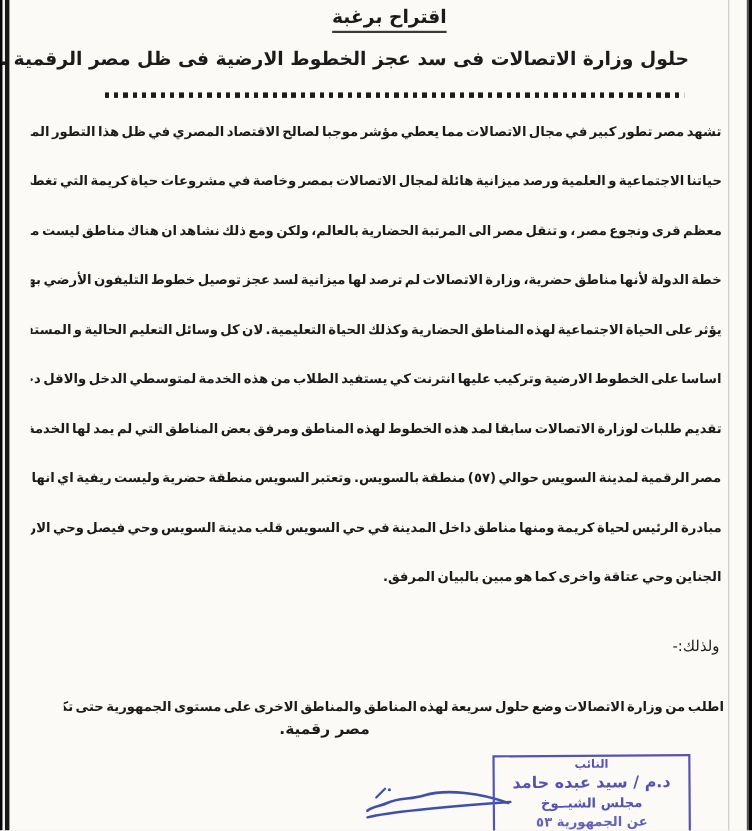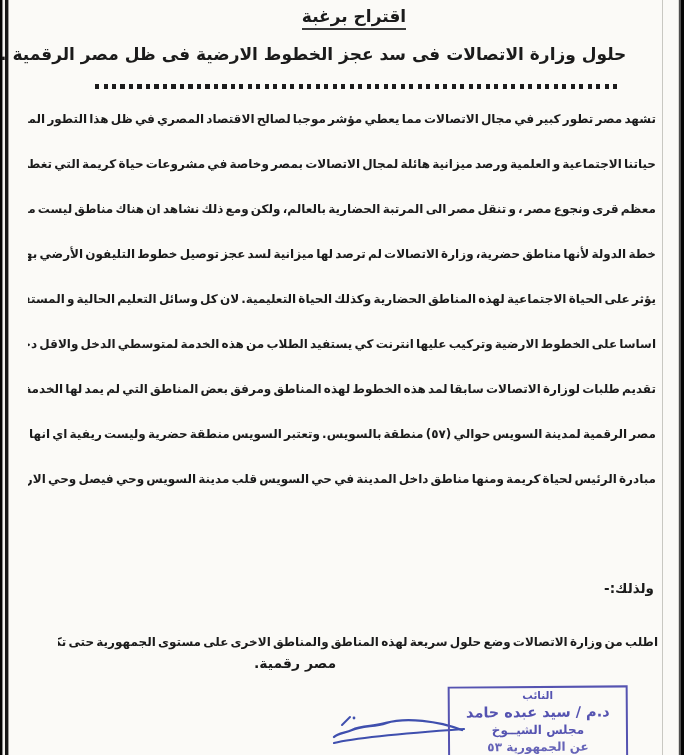--- a/index.html
+++ b/index.html
@@ -44,21 +44,21 @@
   }
   .bline{
     height:45px;line-height:45px;overflow:hidden;
     font-size:12px;font-weight:bold;word-spacing:-2px;
     text-align:justify;text-align-last:justify;
     white-space:nowrap;
   }
   .bline.last{text-align:right;text-align-last:right;}
   .therefore{
     position:absolute;top:580px;right:30px;
-    font-size:13.5px;font-weight:bold;
+    font-size:13.5px;font-weight:normal;
   }
   .request-line{
     position:absolute;top:620px;right:26px;left:58px;
     height:45px;line-height:45px;overflow:hidden;
     font-size:12px;font-weight:bold;word-spacing:-2px;
     text-align:justify;text-align-last:justify;white-space:nowrap;
   }
   .request-tail{
     position:absolute;top:655px;left:240px;width:110px;
     text-align:center;font-size:14px;font-weight:bold;
@@ -96,20 +96,21 @@
   <div class="body-block">
     <div class="bline">تشهد مصر تطور كبير في مجال الاتصالات مما يعطي مؤشر موجبا لصالح الاقتصاد المصري في ظل هذا التطور المؤثر على</div>
     <div class="bline">حياتنا الاجتماعية و العلمية ورصد ميزانية هائلة لمجال الاتصالات بمصر وخاصة في مشروعات حياة كريمة التي تغطي</div>
     <div class="bline">معظم قرى ونجوع مصر ، و تنقل مصر الى المرتبة الحضارية بالعالم، ولكن ومع ذلك نشاهد ان هناك مناطق ليست مدرجة في</div>
     <div class="bline">خطة الدولة لأنها مناطق حضرية، وزارة الاتصالات لم ترصد لها ميزانية لسد عجز توصيل خطوط التليفون الأرضي بها مما</div>
     <div class="bline">يؤثر على الحياة الاجتماعية لهذه المناطق الحضارية وكذلك الحياة التعليمية. لان كل وسائل التعليم الحالية و المستقبلية تعتمد</div>
     <div class="bline">اساسا على الخطوط الارضية وتركيب عليها انترنت كي يستفيد الطلاب من هذه الخدمة لمتوسطي الدخل والاقل دخلا وتم</div>
     <div class="bline">تقديم طلبات لوزارة الاتصالات سابقا لمد هذه الخطوط لهذه المناطق ومرفق بعض المناطق التي لم يمد لها الخدمة في ظل</div>
     <div class="bline">مصر الرقمية لمدينة السويس حوالي (٥٧) منطقة بالسويس. وتعتبر السويس منطقة حضرية وليست ريفية اي انها لا تتبع</div>
     <div class="bline">مبادرة الرئيس لحياة كريمة ومنها مناطق داخل المدينة في حي السويس قلب مدينة السويس وحي فيصل وحي الاربعين وحي</div>
+    <div class="bline last">الجناين وحي عتاقة واخرى كما هو مبين بالبيان المرفق.</div>
   </div>
 
   <div class="therefore">ولذلك:-</div>
 
   <div class="request-line">اطلب من وزارة الاتصالات وضع حلول سريعة لهذه المناطق والمناطق الاخرى على مستوى الجمهورية حتى تكون</div>
 
   <div class="request-tail">مصر رقمية.</div>
 
   <svg class="signature" viewBox="0 0 140 52" xmlns="http://www.w3.org/2000/svg">
     <path d="M6 40 C 30 34, 80 30, 136 26" stroke="#3f4fae" stroke-width="2.2" fill="none" stroke-linecap="round"></path>

